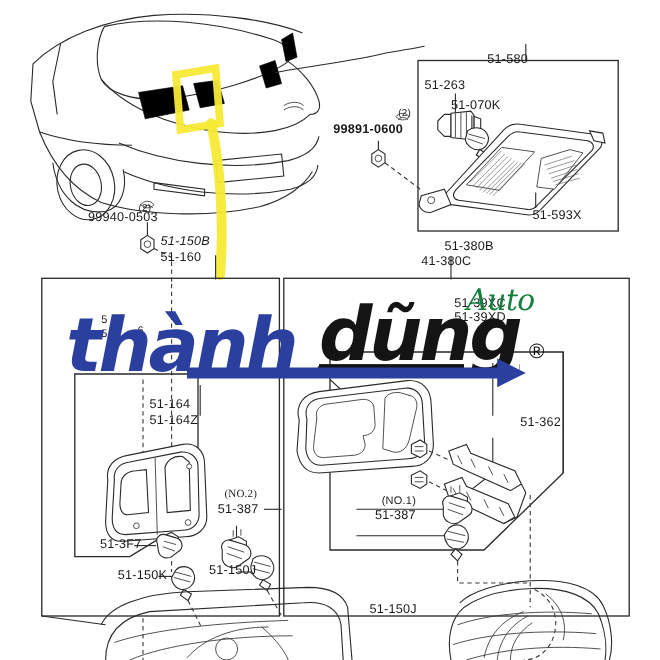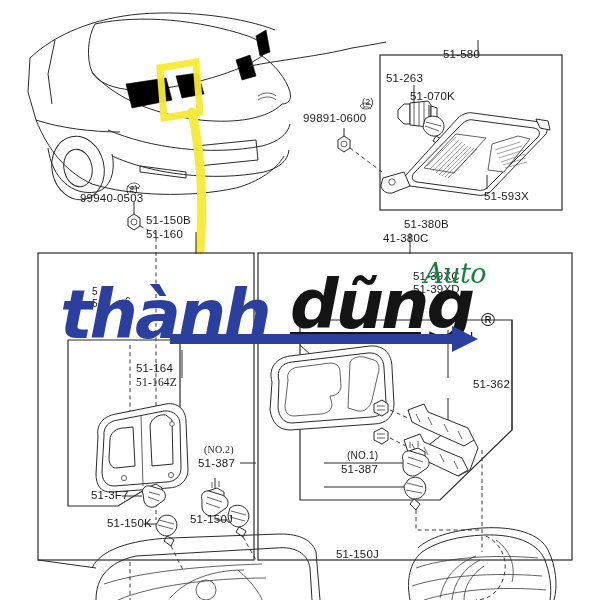--- a/index.html
+++ b/index.html
@@ -370,43 +370,43 @@
       <path class="dash" d="M486 536 C 502 544, 508 560, 504 576 C 500 592, 488 600, 476 600"></path>
       <path class="lnt" d="M496 540 C 510 550, 516 566, 512 582"></path>
     </g>
 
     <path class="ln" d="M512 430 L 512 320"></path>
   </svg>
 
   <div class="lbl qty" style="left:126px; top:184px;">(2)</div>
   <div class="lbl" style="left:80px; top:192px;">99940-0503</div>
 
-  <div class="lbl" style="left:146px; top:214px;">51-150B</div>
+  <div class="lbl" style="left:146px; top:214px;font-style:italic;">51-150B</div>
   <div class="lbl" style="left:146px; top:228px;">51-160</div>
 
   <div class="lbl qty" style="left:362px; top:97px;">(2)</div>
-  <div class="lbl" style="left:303px; top:112px;">99891-0600</div>
+  <div class="lbl" style="left:303px; top:112px;font-weight:bold;">99891-0600</div>
 
   <div class="lbl" style="left:443px; top:28px;margin-top:20px;">51-580</div>
   <div class="lbl" style="left:386px; top:72px;">51-263</div>
   <div class="lbl" style="left:410px; top:90px;">51-070K</div>
   <div class="lbl" style="left:448px; top:190px;margin-left:36px;">51-593X</div>
 
   <div class="lbl" style="left:404px; top:218px;">51-380B</div>
   <div class="lbl" style="left:383px; top:232px;">41-380C</div>
 
   <div class="lbl" style="left:413px; top:270px;">51-39XC</div>
   <div class="lbl" style="left:413px; top:283px;">51-39XD</div>
 
   <div class="lbl small" style="left:92px; top:286px;">5</div>
   <div class="lbl small" style="left:92px; top:298px;">5</div>
   <div class="lbl small" style="left:125px; top:296px;">6</div>
 
   <div class="lbl" style="left:136px; top:362px;">51-164</div>
-  <div class="lbl" style="left:136px; top:376px;font-family:Liberation Serif, serif;">51-164Z</div>
+  <div class="lbl" style="left:136px; top:376px;">51-164Z</div>
 
   <div class="lbl" style="left:91px; top:489px;">51-3F7</div>
   <div class="lbl" style="left:107px; top:517px;">51-150K</div>
 
   <div class="lbl small" style="left:204px; top:444px;font-family:Liberation Serif, serif;">(NO.2)</div>
   <div class="lbl" style="left:198px; top:457px;">51-387</div>
   <div class="lbl" style="left:190px; top:513px;">51-150J</div>
 
   <div class="lbl" style="left:288px; top:332px;">51-3H5A</div>
 

